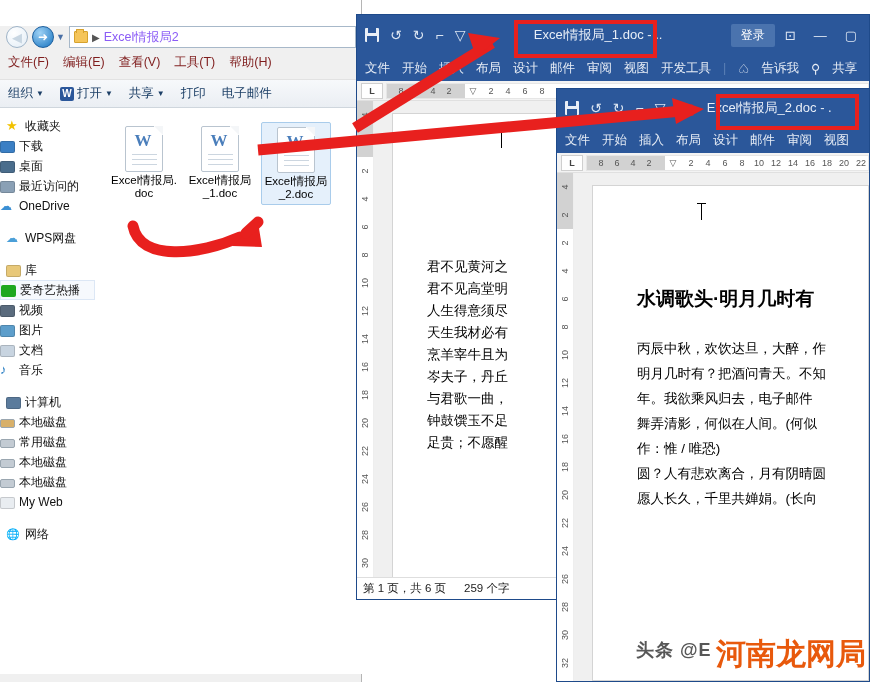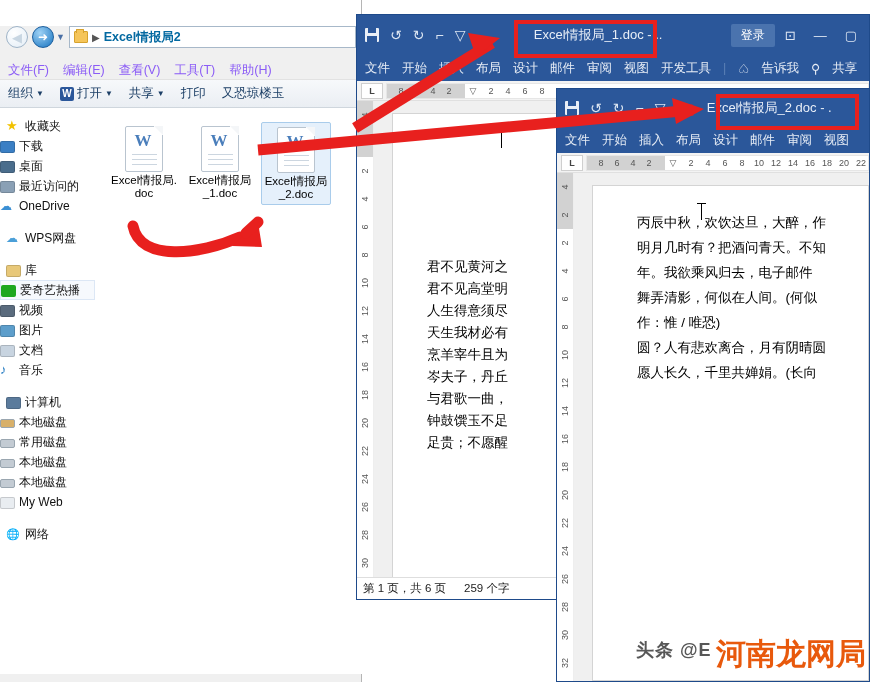--- a/index.html
+++ b/index.html
@@ -43,26 +43,26 @@
     flex:1; height:22px; background:#fff; border:1px solid #a7b8c9;
     display:flex; align-items:center; padding:0 4px; gap:4px;
     font-size:12.5px;
   }
   .folder-ic {
     width:14px;height:12px;background:#f5c55a;border:1px solid #d6a22e;border-radius:1px;
     position:relative; flex:0 0 auto;
   }
   .folder-ic:before{content:"";position:absolute;left:1px;top:-3px;width:6px;height:3px;background:#f5c55a;border:1px solid #d6a22e;border-bottom:none;border-radius:1px 1px 0 0;}
   .addr-sep { color:#555; font-size:10px; }
-  .addr-text { color:#0369a1;font-weight:bold; }
+  .addr-text { color:#8b5cf6; }
 
   .exp-menubar {
     position:absolute; left:0; top:54px; width:362px; height:26px;
-    background:#f0f0f0; display:flex; align-items:flex-end; gap:14px; padding-left:8px;
-    font-size:12.5px; color:#8b5cf6;
+    background:#f0f0f0; display:flex; align-items:flex-start; gap:14px; padding-left:8px;
+    font-size:12.5px; color:#7f1d1d;
     border-bottom:1px solid #e2e2e2;
   }
   .exp-toolbar {
     position:absolute; left:0; top:80px; width:362px; height:28px;
     background:linear-gradient(#f7f9fb,#eaeef3);
     border-bottom:1px solid #cfd6dd;
     display:flex; align-items:center; gap:16px; padding-left:8px;
     font-size:12.5px; color:#1c3f66;
   }
   .tb-item { display:flex; align-items:center; gap:3px; white-space:nowrap;}
@@ -245,21 +245,21 @@
       <span class="caret">▼</span>
     </span>
     <span class="tb-item">
       <span>共享</span>
       <span class="caret">▼</span>
     </span>
     <span class="tb-item">
       <span>打印</span>
     </span>
     <span class="tb-item">
-      <span>又恐琼楼玉</span>
+      <span>电子邮件</span>
     </span>
   </div>
 
   <div class="exp-divider"></div>
 
   <div class="exp-body">
     <div class="exp-sidebar" id="sidebar">
         <div class="side-item root">
           <span class="sic" style="color: rgb(242, 194, 0); font-size: 13px; line-height: 14px;">★</span>
           <span>收藏夹</span>
@@ -528,20 +528,21 @@
         <span class="vnum" style="top: 322px;">20</span>
         <span class="vnum" style="top: 350px;">22</span>
         <span class="vnum" style="top: 378px;">24</span>
         <span class="vnum" style="top: 406px;">26</span>
         <span class="vnum" style="top: 434px;">28</span>
         <span class="vnum" style="top: 462px;">30</span>
         <span class="vnum" style="top: 490px;">32</span>
       </div>
     <div class="page">
       <div class="caretmark"></div>
+      <div class="doc-title">水调歌头·明月几时有</div>
       <div class="doc-lines" id="w2lines">
           <div>丙辰中秋，欢饮达旦，大醉，作</div>
           <div>明月几时有？把酒问青天。不知</div>
           <div>年。我欲乘风归去，电子邮件</div>
           <div>舞弄清影，何似在人间。(何似</div>
           <div>作：惟 / 唯恐)</div>
           <div>圆？人有悲欢离合，月有阴晴圆</div>
           <div>愿人长久，千里共婵娟。(长向</div>
         </div>
     </div>

